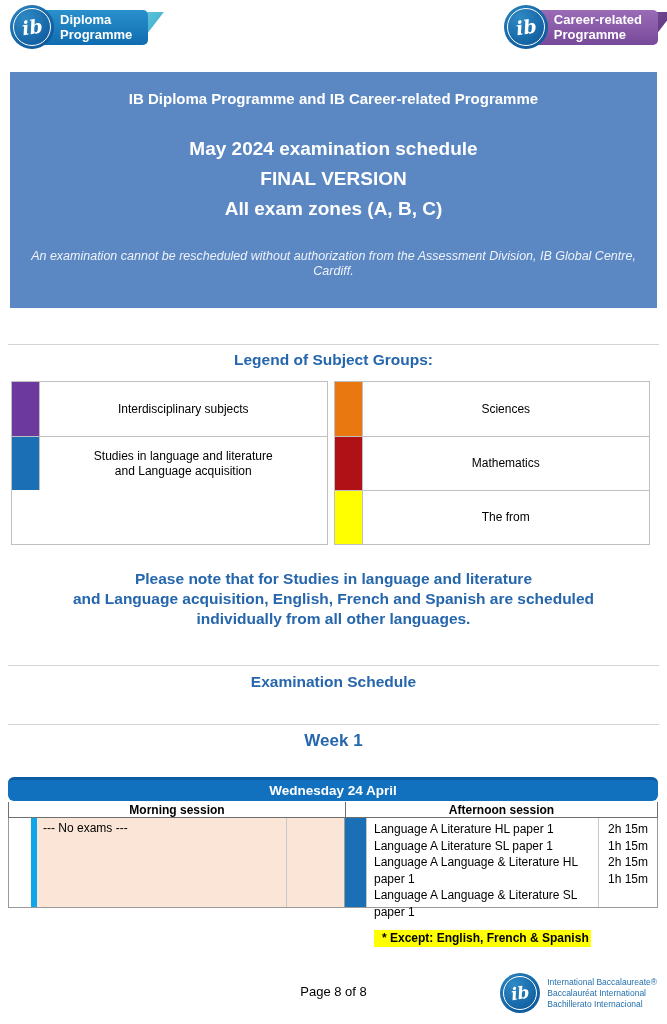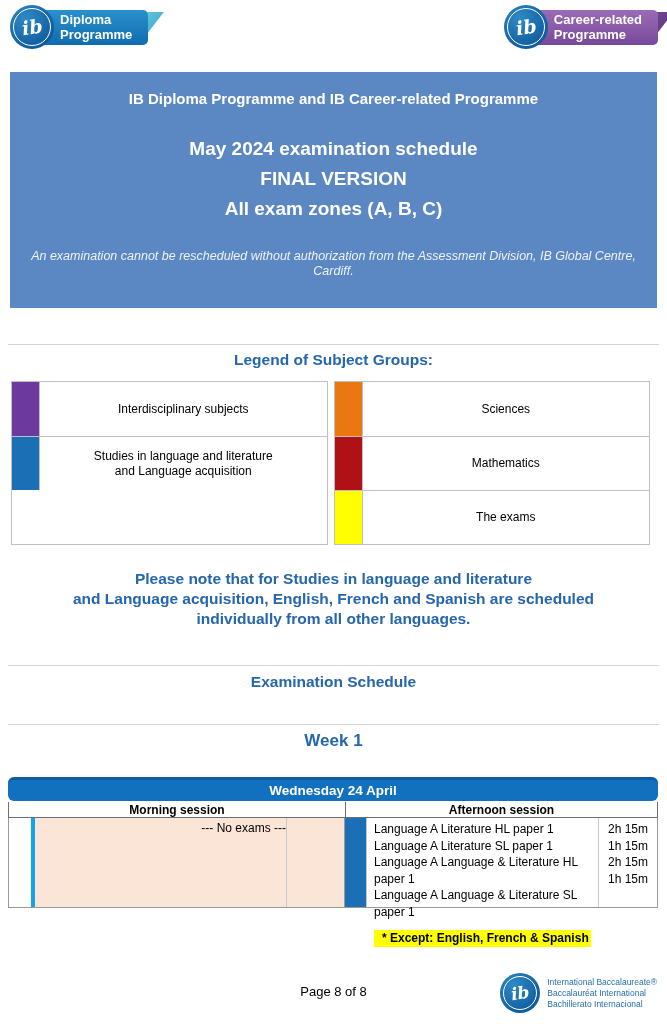--- a/index.html
+++ b/index.html
@@ -57,21 +57,21 @@
   .day-header { height: 24px; background: #1171be; border-top: 3px solid #0b5ca4; border-radius: 6px;
     color: #fff; font-weight: bold; font-size: 13.5px; display: flex; align-items: center; justify-content: center; }
   .session-header { display: flex; border: 1px solid #6f6f6f; border-top: none; margin-top: 1px; background: #fff; }
   .session-header > div { height: 15px; display: flex; align-items: center; justify-content: center;
     font-weight: bold; font-size: 12px; }
   .sh-morning { width: 337px; border-right: 1px solid #6f6f6f; }
   .sh-afternoon { flex: 1; }
   .t-body { display: flex; border: 1px solid #9a9a9a; border-top: none; height: 90px; background: #fff; }
   .t-body > div { height: 100%; }
   .c-mstrip { width: 22px; background: #fff; }
-  .c-mname { width: 255px; border-left: 4px solid #0ea5e9; padding: 3px 0 0 6px; text-align: right; }
+  .c-mname { width: 255px; border-left: 6px solid #0ea5e9; padding: 3px 0 0 6px; }
   .c-mdur  { width: 58px; border-left: 1px solid #c9c9c9; }
   .c-astrip { width: 22px; border-left: 1px solid #9a9a9a; }
   .c-aname { width: 232px; border-left: 1px solid #c9c9c9; padding: 3px 0 0 7px; line-height: 16.5px; }
   .c-adur  { flex: 1; border-left: 1px solid #c9c9c9; padding-top: 3px; line-height: 16.5px; text-align: center; }
   .exception-note { display: inline-block; margin-top: 10px; font-weight: bold; padding: 0 2px; }
 
   
   .footer-page { position: absolute; left: 0; right: 0; top: 984px; text-align: center; font-size: 13px; color: #000; }
   .footer-logo { position: absolute; right: 10px; top: 973px; display: flex; align-items: center; }
   .footer-ib { width: 40px; height: 40px; flex: 0 0 40px; }
@@ -150,21 +150,21 @@
       </div>
       <div class="legend-row">
         <div class="legend-swatch" style="background-color: rgb(176, 17, 22);"></div>
         <div class="legend-label">
           <span>Mathematics</span>
         </div>
       </div>
       <div class="legend-row">
         <div class="legend-swatch" style="background-color: rgb(255, 255, 0);"></div>
         <div class="legend-label">
-          <span>The exams</span>
+          <span>The from</span>
         </div>
       </div>
     </div>
   </div>
 
   <div class="lang-note">
     <div>Please note that for Studies in language and literature</div>
     <div>and Language acquisition, English, French and Spanish are scheduled</div>
     <div>individually from all other languages.</div>
   </div>

